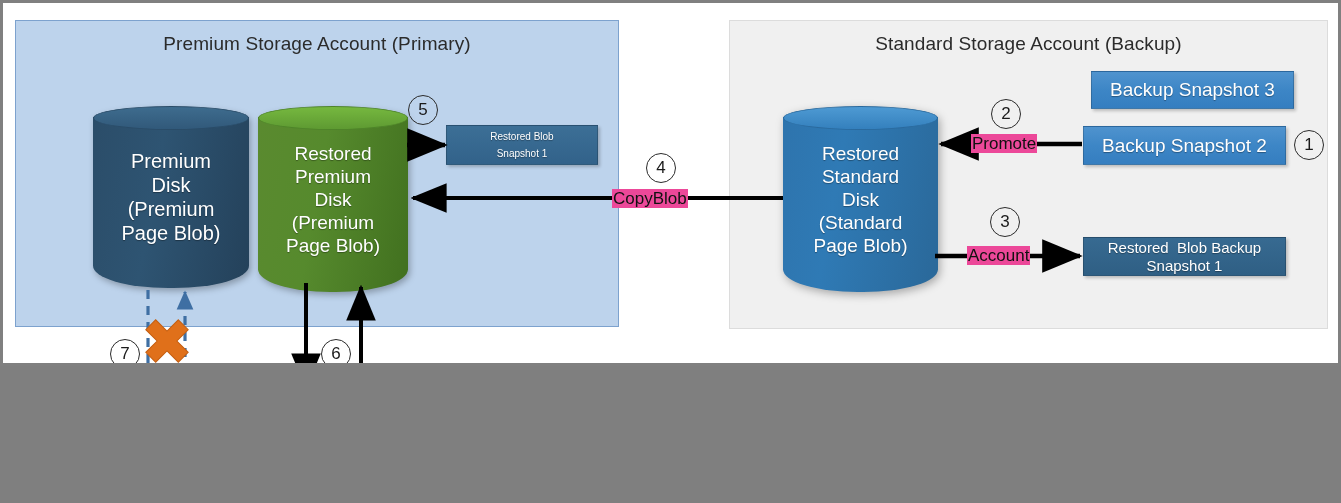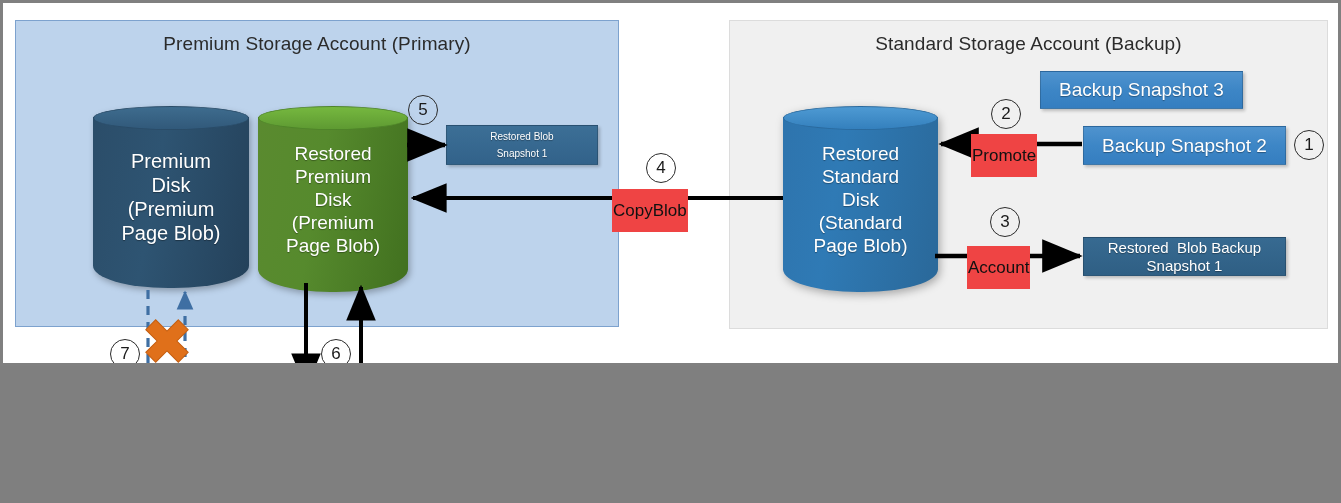--- a/index.html
+++ b/index.html
@@ -105,21 +105,21 @@
   }
   .snap-light {
     background: linear-gradient(180deg, #4f93ce 0%, #3d86c6 50%, #357ec0 100%);
     font-size: 19px;
   }
   .snap-dark {
     background: linear-gradient(180deg, #376a91 0%, #2f5f84 100%);
     font-size: 15px;
     line-height: 18px;
   }
-  #backup-snapshot-3 { left: 1037px; top: 68px;  width: 203px; height: 38px; }
+  #backup-snapshot-3 { left: 1088px; top: 68px;  width: 203px; height: 38px; }
   #backup-snapshot-2 { left: 1080px; top: 123px; width: 203px; height: 39px; }
   #backup-snapshot-1 { left: 1080px; top: 180px; width: 203px; height: 39px; }
   #restored-blob-backup-snapshot-1 { left: 1080px; top: 234px; width: 203px; height: 39px; }
   #restored-blob-snapshot-1 { left: 443px; top: 122px; width: 152px; height: 40px;
     background: linear-gradient(180deg, #3c6f96 0%, #32628a 100%); font-size: 10px; line-height: 17px; text-align: center; }
 
   #azure-vm {
     position: absolute;
     left: 107px; top: 386px; width: 300px; height: 95px;
     box-sizing: border-box;
@@ -146,24 +146,24 @@
   #step-2 { left: 988px;  top: 96px;  }
   #step-3 { left: 987px;  top: 204px; }
   #step-4 { left: 643px;  top: 150px; }
   #step-5 { left: 405px;  top: 92px;  }
   #step-6 { left: 318px;  top: 336px; }
   #step-7 { left: 107px;  top: 336px; }
 
   
   .edge-label {
     position: absolute;
-    background: #ef4444;
+    background: #ec4899;
     font-size: 17px;
     color: #111111;
-    padding: 12px 1px;
+    padding: 0 1px;
     white-space: nowrap;
     line-height: 19px;
   }
   #label-copyblob { left: 609px; top: 186px; }
   #label-promote  { left: 968px; top: 131px; }
   #label-snapshot { left: 964px; top: 243px; }
 
   
   #wiring {
     position: absolute;

